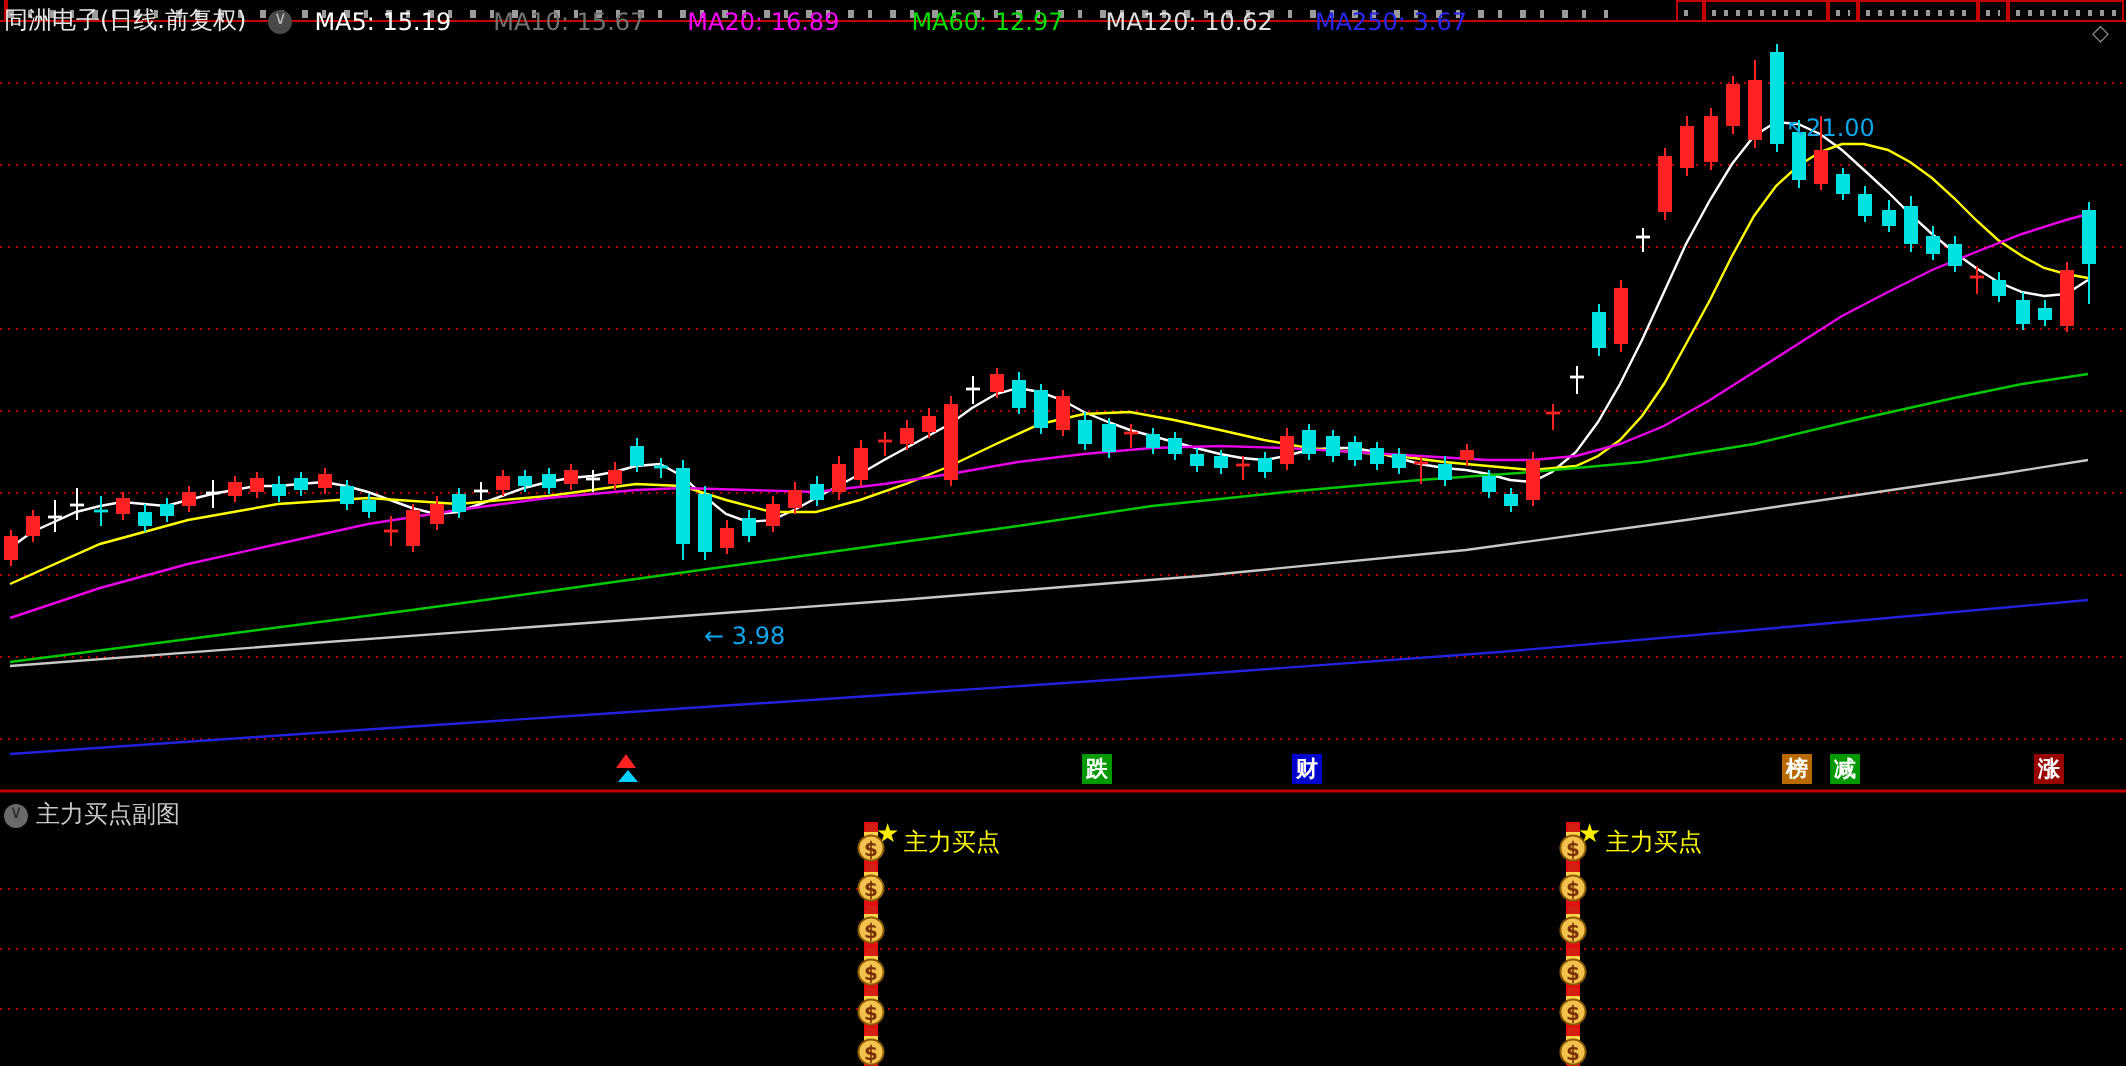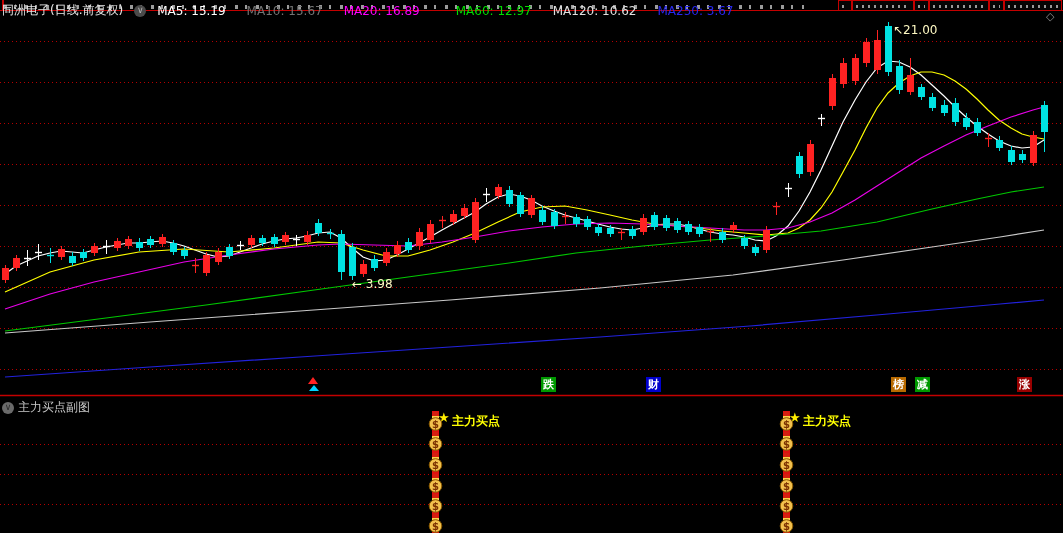--- a/index.html
+++ b/index.html
@@ -13,29 +13,29 @@
   .top-tick{left:2px;top:0;width:2px;height:10px;background:#c40000;}
   .top-box{top:0;height:9px;border:1px solid #c40000;border-bottom:none;background:#050505;overflow:hidden;}
   .top-box i{display:block;margin:4px 3px 0 3px;height:3px;opacity:.7;
     background:repeating-linear-gradient(90deg,#d8d8d8 0 2px,transparent 2px 6px);}
   
   .legend{left:2px;top:2px;display:flex;gap:11px;align-items:center;font-size:12px;white-space:nowrap;}
   .legend .title{color:#e8e8e8;}
   .circle-icon{width:12px;height:12px;border-radius:50%;background:#4a4a4a;color:#b5b5b5;
     font-size:9px;line-height:11px;text-align:center;display:inline-block;}
   
-  .anno{color:#fef9c3;font-size:12px;white-space:nowrap;}
+  .anno{color:#0ea5e9;font-size:12px;white-space:nowrap;margin-top:34px;}
   
   .badge{width:15px;height:15px;color:#fff;font-size:11px;font-weight:bold;
     text-align:center;line-height:15px;overflow:hidden;}
   .tri{width:0;height:0;}
   
   .subheader{left:2px;top:399px;display:flex;gap:4px;align-items:center;font-size:12px;color:#c8c8c8;}
   .star{color:#ffee00;font-size:13px;line-height:13px;}
-  .siglabel{color:#ffff00;font-size:12px;font-weight:bold;white-space:nowrap;}
+  .siglabel{color:#ffff00;font-size:12px;font-weight:normal;white-space:nowrap;}
   .diamond{color:#909090;font-size:11px;line-height:11px;}
 </style>
 </head>
 <body>
 
 <div class="screen">
 
   <div class="abs topbar">
     <div class="abs top-tick"></div>
     <div class="abs top-frag"></div>

